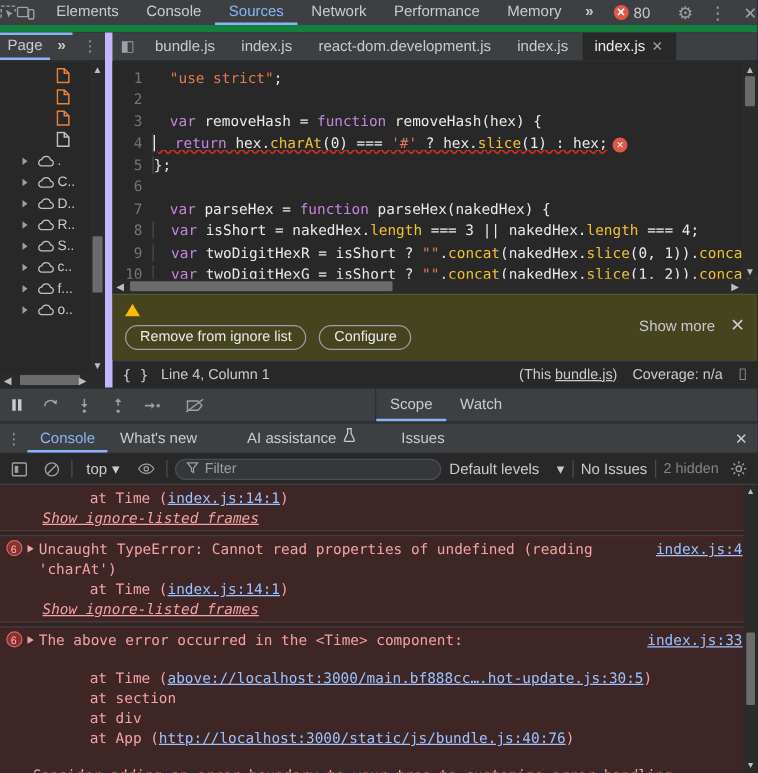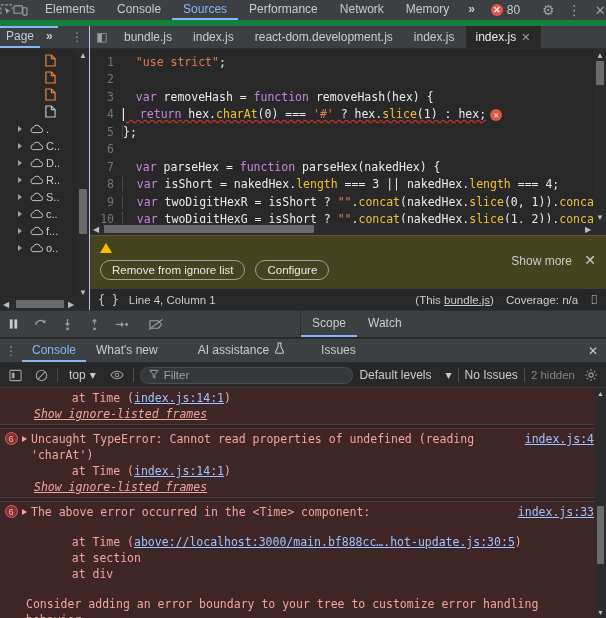--- a/index.html
+++ b/index.html
@@ -43,21 +43,21 @@
     color:#3c1b1b; font-size:9px; line-height:12px; text-align:center;
     font-weight:bold; display:inline-block;
   }
   .circle-x.err { background:#e45549; color:#fff; }
 
   
   #sources { height:284px; display:flex; background:#282828; position:relative; }
 
   
   #navigator { width:90px; background:#282828; display:flex; flex-direction:column;
-               border-right:1px solid #c4b5fd; position:relative; }
+               border-right:6px solid #c4b5fd; position:relative; }
   #nav-head { height:23px; background:#3c4043; display:flex; align-items:center;
               border-bottom:1px solid #2b2f31; }
   .ntab { padding:0 6px; font-size:12px; color:#c8ccd0; display:flex; align-items:center;
           height:100%; border-bottom:2px solid transparent; cursor:pointer; }
   .ntab.sel { color:#c8ccd0; border-bottom-color:#8ab4f8; }
   .ntab.more { font-weight:bold; }
   .ndots { margin-left:auto; padding:0 6px; color:#9aa0a6; cursor:pointer; }
   #nav-accent { position:absolute; top:0; left:0; height:2px; width:58px; background:#8ab4f8; }
   #nav-tree { flex:1; overflow:hidden; position:relative; padding-top:3px; }
   .tree-row { height:17px; display:flex; align-items:center; font-size:11px;
@@ -209,22 +209,22 @@
     <svg width="15" height="13" viewBox="0 0 16 14">
       <rect x="1" y="2" width="9" height="8" rx="1" fill="none" stroke="#9aa0a6" stroke-width="1.2"></rect>
       <rect x="10.5" y="4" width="4.5" height="8" rx="1" fill="none" stroke="#9aa0a6" stroke-width="1.2"></rect>
     </svg>
   </div>
   <div class="tb-sep"></div>
   <div id="main-tabs">
     <div class="mtab">Elements</div>
     <div class="mtab">Console</div>
     <div class="mtab sel">Sources</div>
+    <div class="mtab">Network</div>
     <div class="mtab">Performance</div>
-    <div class="mtab">Network</div>
     <div class="mtab">Memory</div>
     <div class="mtab more">»</div>
   </div>
   <div id="top-right">
     <div id="err-badge">
       <span class="circle-x err">✕</span>
       <span>80</span>
     </div>
     <div class="tb-sep"></div>
     <div class="tb-icon" style="font-size:14px">⚙</div>
@@ -618,20 +618,23 @@
       <div class="err-line" style="height:14px"></div>
       <div class="err-line">
         <span class="err-txt stack-line"><span>    at Time (</span><span class="stack-link">above://localhost:3000/main.bf888cc….hot-update.js:30:5</span><span>)</span></span>
       </div>
       <div class="err-line">
         <span class="err-txt stack-line plain">    at section</span>
       </div>
       <div class="err-line">
         <span class="err-txt stack-line plain">    at div</span>
       </div>
+      <div class="err-line">
+        <span class="err-txt stack-line"><span>    at App (</span><span class="stack-link">http://localhost:3000/static/js/bundle.js:40:76</span><span>)</span></span>
+      </div>
       <div class="err-line" style="height:14px"></div>
       <div class="err-line">
         <span class="err-txt plain" style="padding-left:26px">Consider adding an error boundary to your tree to customize error handling behavior.</span>
       </div>
 
     </div>
 
     <div id="console-vbar">
       <div class="ar" style="top:0">▲</div>
       <div class="thumb" style="top:118px; height:58px;"></div>

